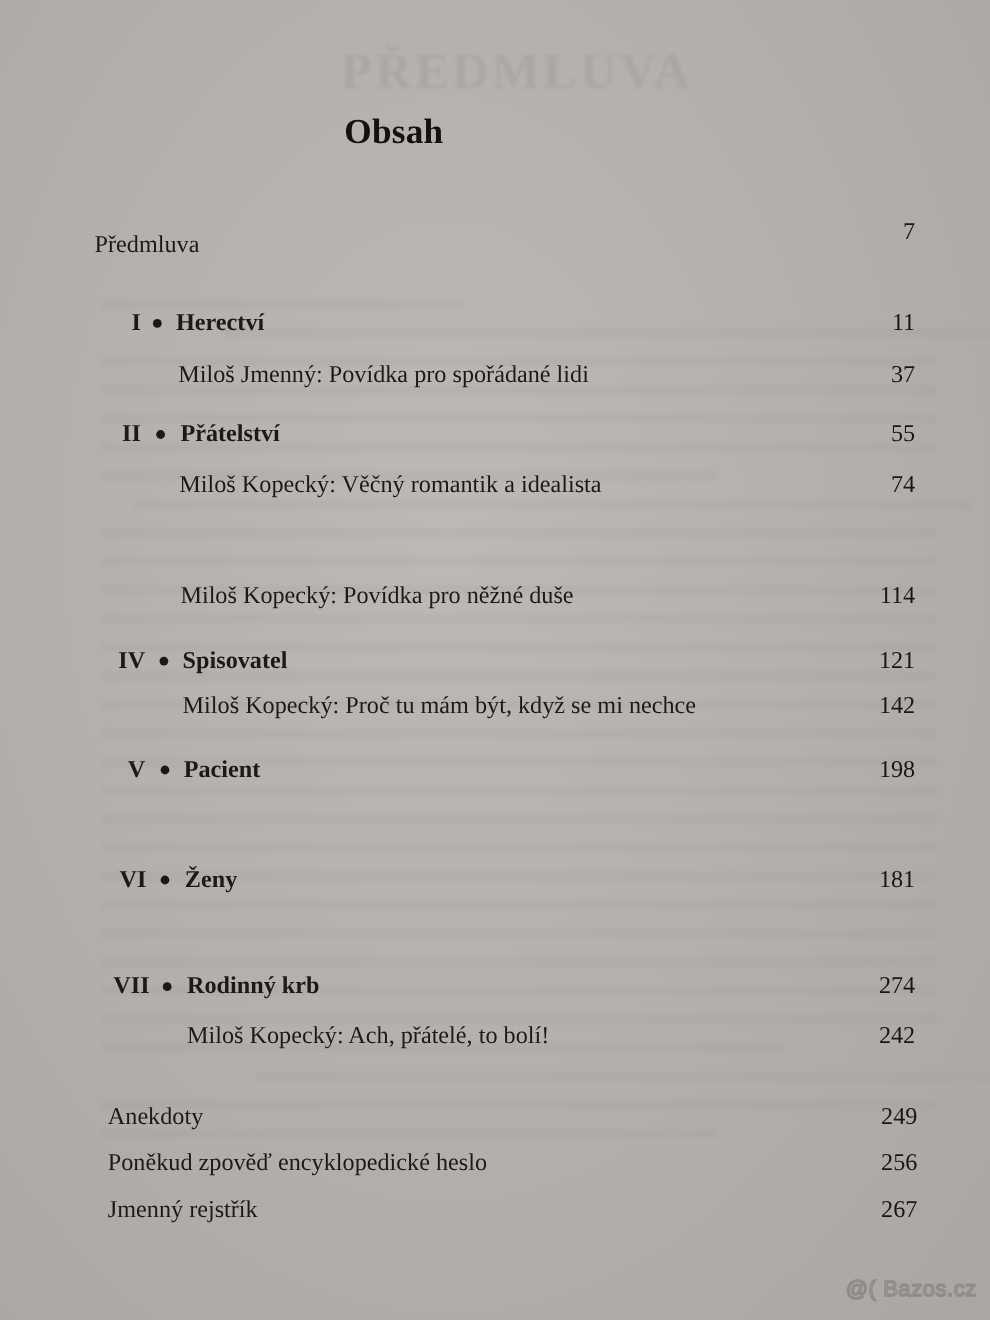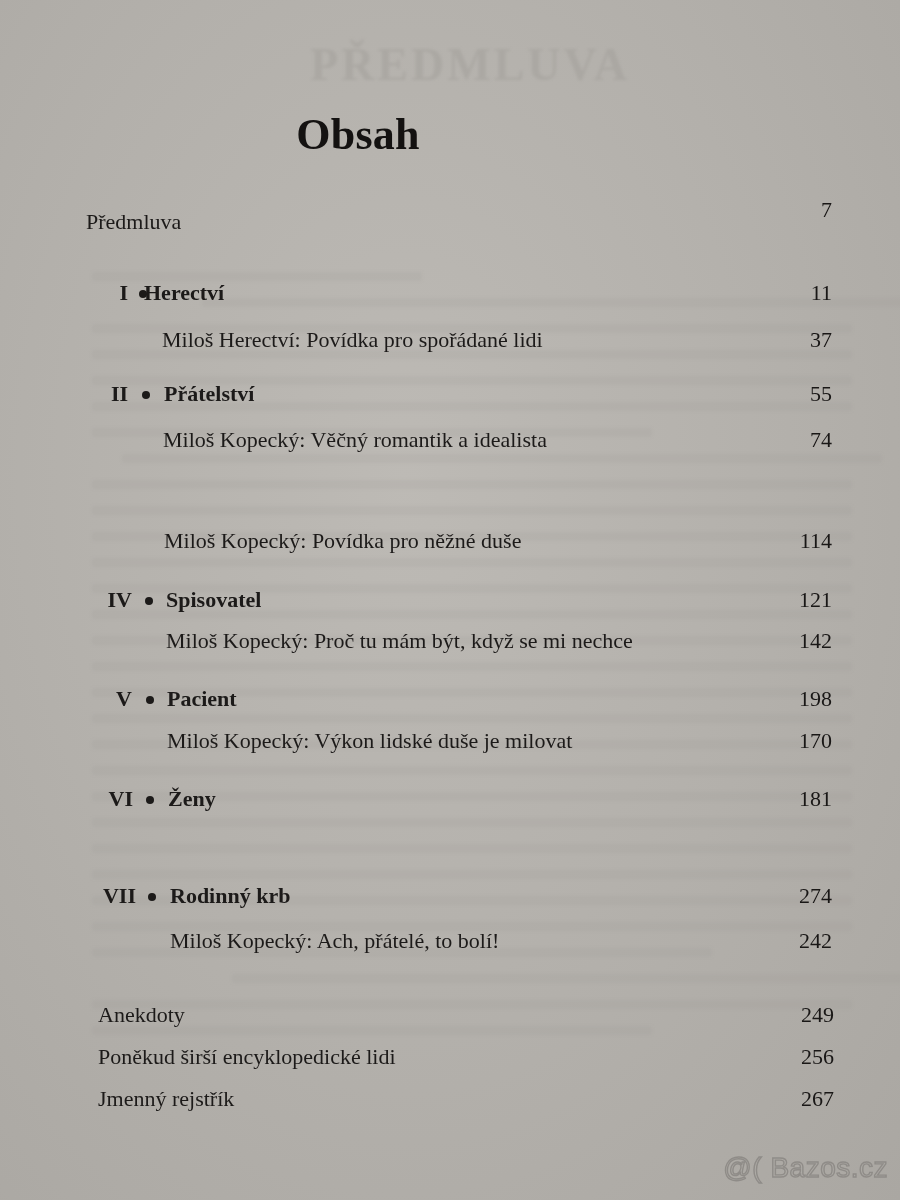--- a/index.html
+++ b/index.html
@@ -55,21 +55,21 @@
       box-sizing: border-box;
       margin-left: 0;
     }
 
     .page-title {
       position: absolute;
       top: 80px;
       left: 0;
       width: 716px;
       text-align: center;
-      font-size: 44px;
+      font-size: 32px;
       font-weight: bold;
       color: #141211;
       font-family: "Liberation Serif", serif;
       letter-spacing: 0.2px;
     }
 
     .toc {
       position: absolute;
       left: 0;
       top: 0;
@@ -113,21 +113,21 @@
     .chapter .title {
       position: absolute;
       font-weight: bold;
       white-space: nowrap;
     }
     .watermark {
       position: absolute;
       right: 12px;
       bottom: 16px;
       font-family: "Liberation Sans", "DejaVu Sans", sans-serif;
-      font-size: 28px;
+      font-size: 20px;
       color: transparent;
       -webkit-text-stroke: 1.4px #8f8c88;
       letter-spacing: 0.5px;
       text-align: right;
     }
   </style>
 </head>
 <body>
 
 <div class="bleed">
@@ -172,25 +172,25 @@
 <div class="toc">
 
   <div class="row" style="top:207px">
     <span class="label" style="left:86px">Předmluva</span>
     <span class="page" style="top:-12px">7</span>
   </div>
 
   <div class="row chapter" style="top:278px">
     <span class="numeral" style="left:88px">I</span>
     <span class="bullet" style="left:139px"></span>
-    <span class="title" style="left:144px">Herectví</span>
+    <span class="title" style="left:160px">Herectví</span>
     <span class="page">11</span>
   </div>
   <div class="row" style="top:325px">
-    <span class="label" style="left:162px">Miloš Herectví: Povídka pro spořádané lidi</span>
+    <span class="label" style="left:162px">Miloš Jmenný: Povídka pro spořádané lidi</span>
     <span class="page">37</span>
   </div>
 
   <div class="row chapter" style="top:379px">
     <span class="numeral" style="left:88px">II</span>
     <span class="bullet" style="left:142px"></span>
     <span class="title" style="left:164px">Přátelství</span>
     <span class="page">55</span>
   </div>
   <div class="row" style="top:425px">
@@ -213,24 +213,20 @@
     <span class="label" style="left:166px">Miloš Kopecký: Proč tu mám být, když se mi nechce</span>
     <span class="page">142</span>
   </div>
 
   <div class="row chapter" style="top:684px">
     <span class="numeral" style="left:92px">V</span>
     <span class="bullet" style="left:146px"></span>
     <span class="title" style="left:167px">Pacient</span>
     <span class="page">198</span>
   </div>
-  <div class="row" style="top:726px">
-    <span class="label" style="left:167px">Miloš Kopecký: Výkon lidské duše je milovat</span>
-    <span class="page">170</span>
-  </div>
 
   <div class="row chapter" style="top:784px">
     <span class="numeral" style="left:93px">VI</span>
     <span class="bullet" style="left:146px"></span>
     <span class="title" style="left:168px">Ženy</span>
     <span class="page">181</span>
   </div>
 
   <div class="row chapter" style="top:881px">
     <span class="numeral" style="left:96px">VII</span>
@@ -241,21 +237,21 @@
   <div class="row" style="top:926px">
     <span class="label" style="left:170px">Miloš Kopecký: Ach, přátelé, to bolí!</span>
     <span class="page">242</span>
   </div>
 
   <div class="row" style="top:1000px">
     <span class="label" style="left:98px">Anekdoty</span>
     <span class="page" style="right:66px">249</span>
   </div>
   <div class="row" style="top:1042px">
-    <span class="label" style="left:98px">Poněkud širší encyklopedické lidi</span>
+    <span class="label" style="left:98px">Poněkud zpověď encyklopedické heslo</span>
     <span class="page" style="right:66px">256</span>
   </div>
   <div class="row" style="top:1084px">
     <span class="label" style="left:98px">Jmenný rejstřík</span>
     <span class="page" style="right:66px">267</span>
   </div>
 </div>
 
 <div class="watermark">@( Bazos.cz</div>
 

